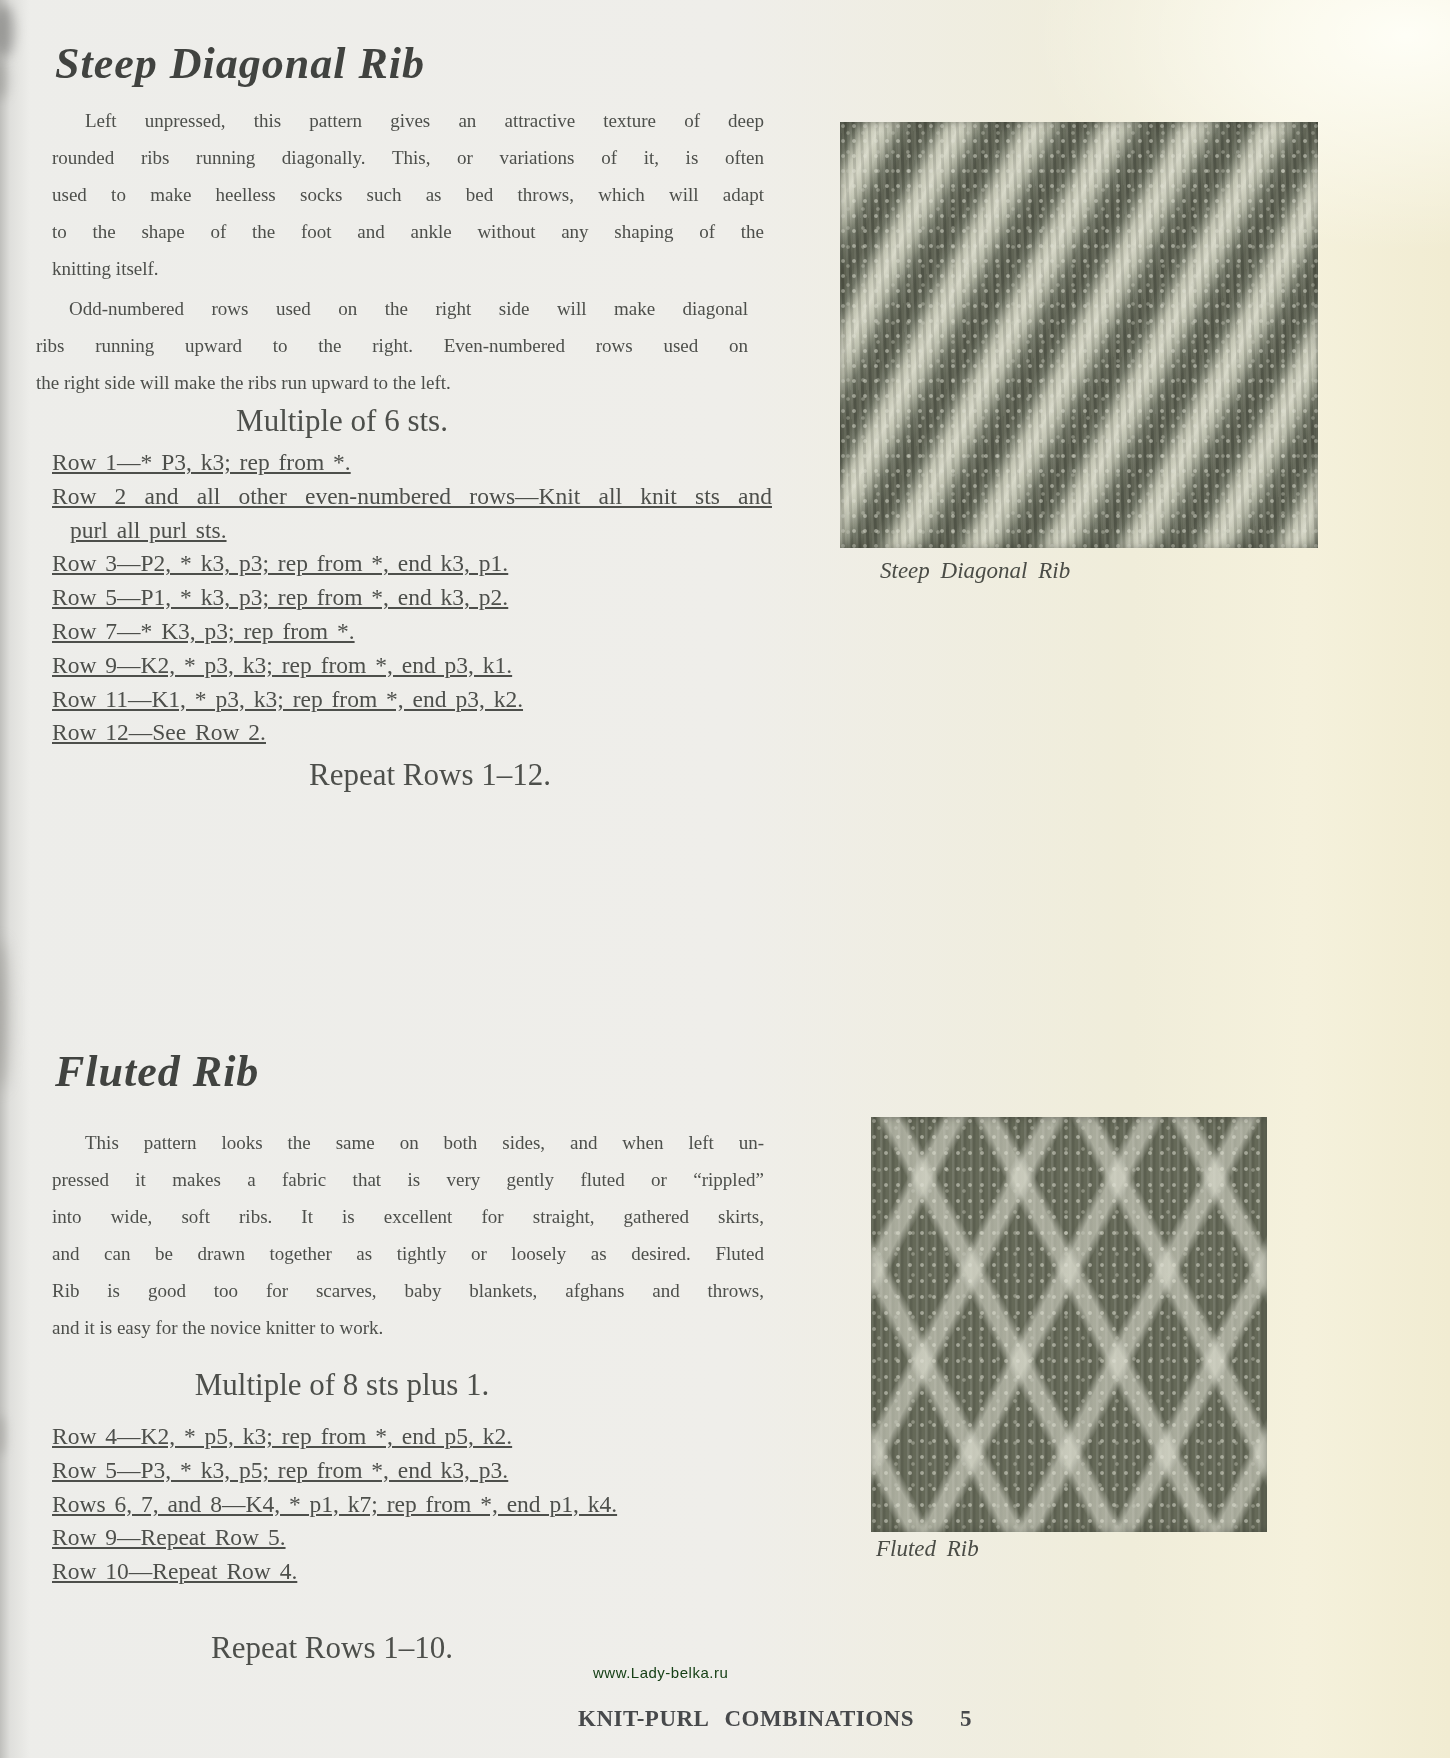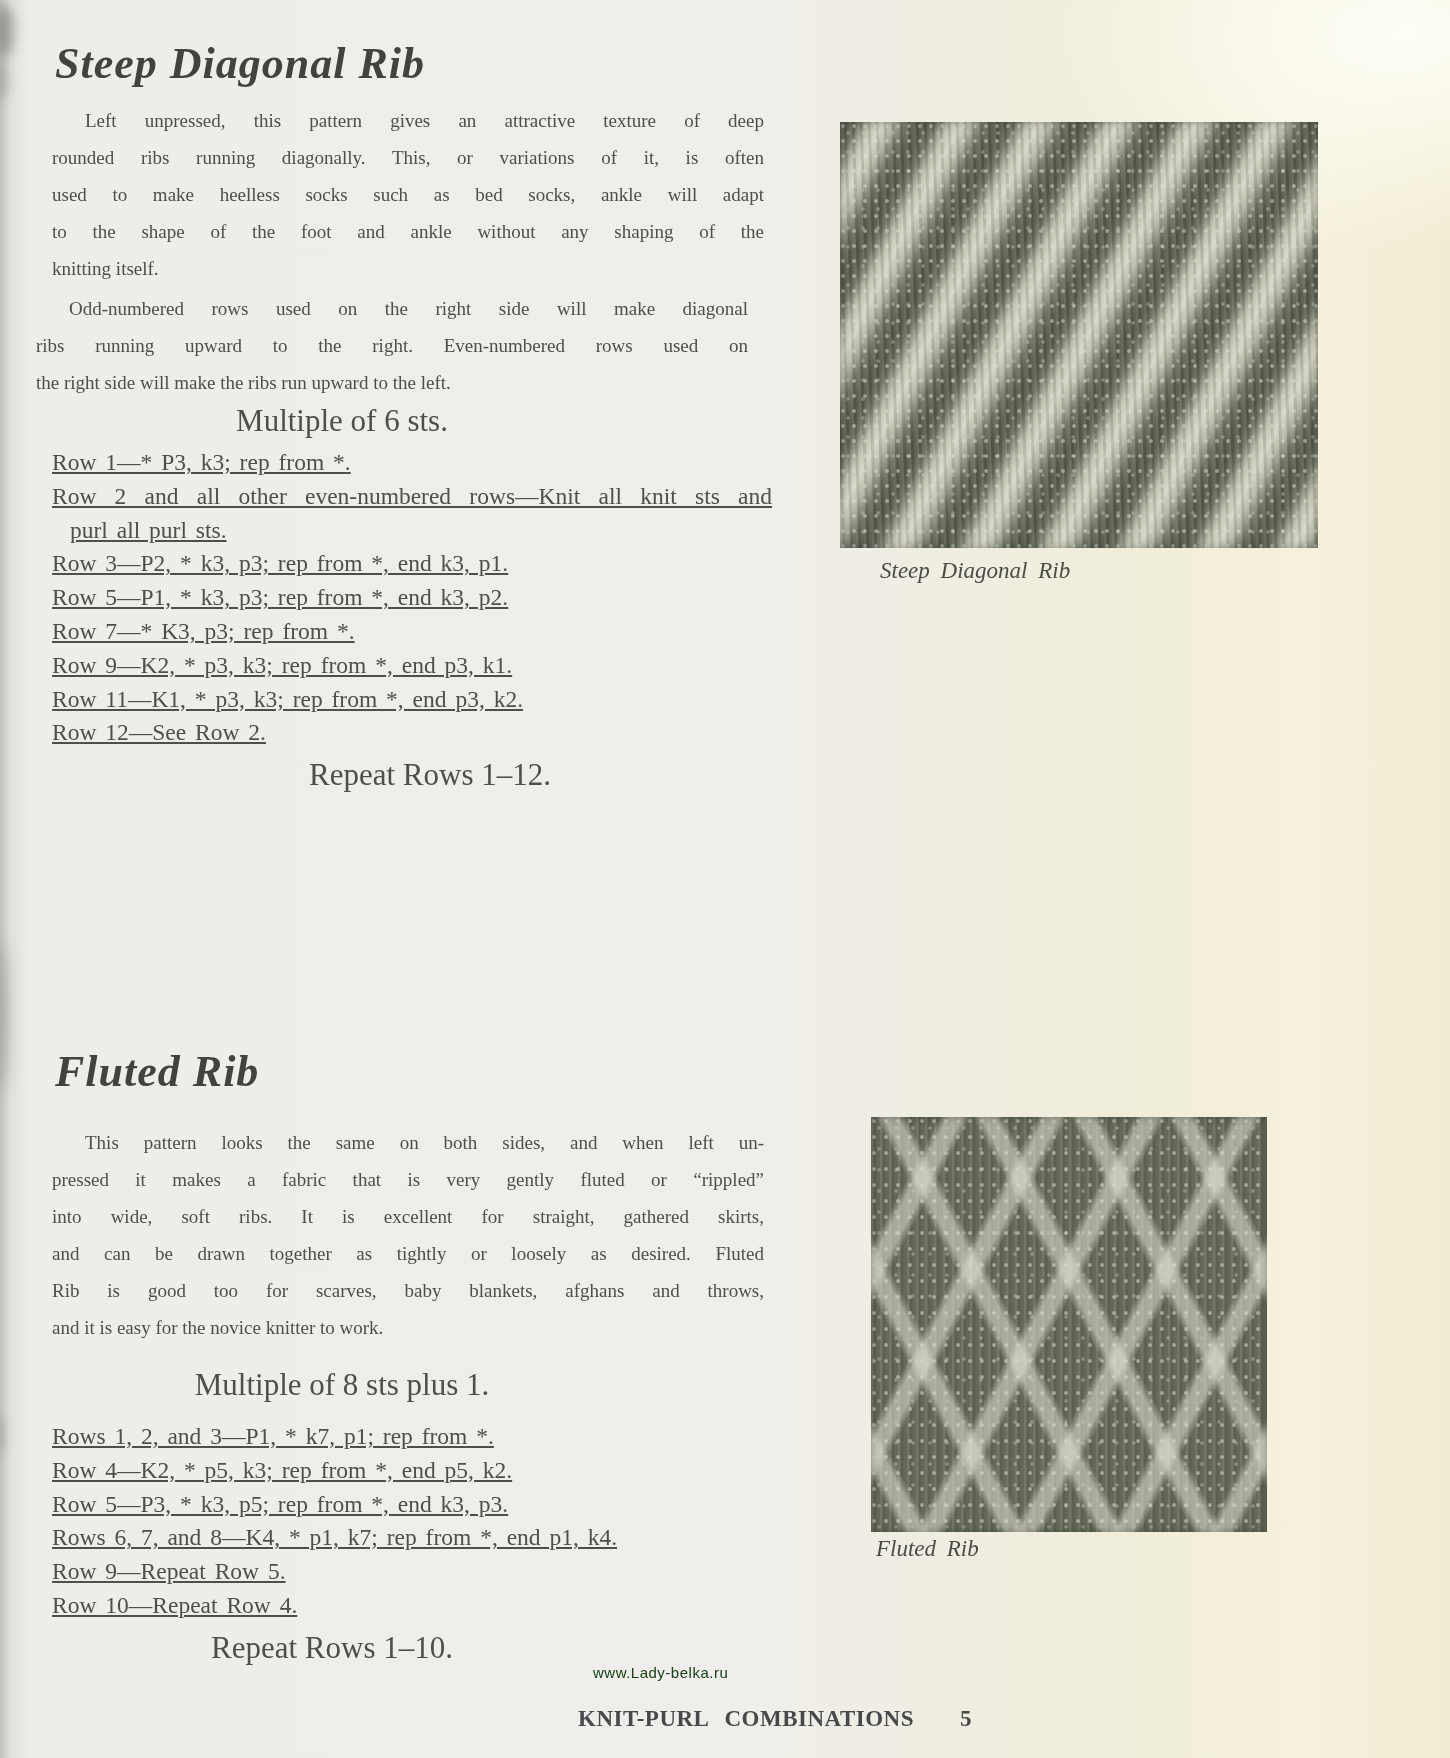--- a/index.html
+++ b/index.html
@@ -71,21 +71,21 @@
   <div class="smudge sm1"></div>
   <div class="smudge sm2"></div>
   <div class="smudge sm3"></div>
   <div class="smudge sm4"></div>
 
   <div class="title" style="left:55px;top:38px;">Steep Diagonal Rib</div>
 
   <div class="para" style="left:52px;top:102px;">
     <div class="ln first">Left unpressed, this pattern gives an attractive texture of deep</div>
     <div class="ln">rounded ribs running diagonally. This, or variations of it, is often</div>
-    <div class="ln">used to make heelless socks such as bed socks, ankle will adapt</div>
+    <div class="ln">used to make heelless socks such as bed throws, which will adapt</div>
     <div class="ln">to the shape of the foot and ankle without any shaping of the</div>
     <div class="ln last">knitting itself.</div>
   </div>
 
   <div class="para" style="left:36px;top:290px;">
     <div class="ln first">Odd-numbered rows used on the right side will make diagonal</div>
     <div class="ln">ribs running upward to the right. Even-numbered rows used on</div>
     <div class="ln last">the right side will make the ribs run upward to the left.</div>
   </div>
 
@@ -115,21 +115,20 @@
     <div class="ln">pressed it makes a fabric that is very gently fluted or “rippled”</div>
     <div class="ln">into wide, soft ribs. It is excellent for straight, gathered skirts,</div>
     <div class="ln">and can be drawn together as tightly or loosely as desired. Fluted</div>
     <div class="ln">Rib is good too for scarves, baby blankets, afghans and throws,</div>
     <div class="ln last">and it is easy for the novice knitter to work.</div>
   </div>
 
   <div class="note" style="left:52px;top:1370px;width:580px;">Multiple of 8 sts plus 1.</div>
 
   <div class="rows" style="left:52px;top:1420px;">
-    <div class="ln">Rows 1, 2, and 3—P1, * k7, p1; rep from *.</div>
     <div class="ln">Row 4—K2, * p5, k3; rep from *, end p5, k2.</div>
     <div class="ln">Row 5—P3, * k3, p5; rep from *, end k3, p3.</div>
     <div class="ln">Rows 6, 7, and 8—K4, * p1, k7; rep from *, end p1, k4.</div>
     <div class="ln">Row 9—Repeat Row 5.</div>
     <div class="ln">Row 10—Repeat Row 4.</div>
   </div>
 
   <div class="note" style="left:52px;top:1633px;width:560px;">Repeat Rows 1–10.</div>
 
   <div class="photo photo-fluted"></div>

